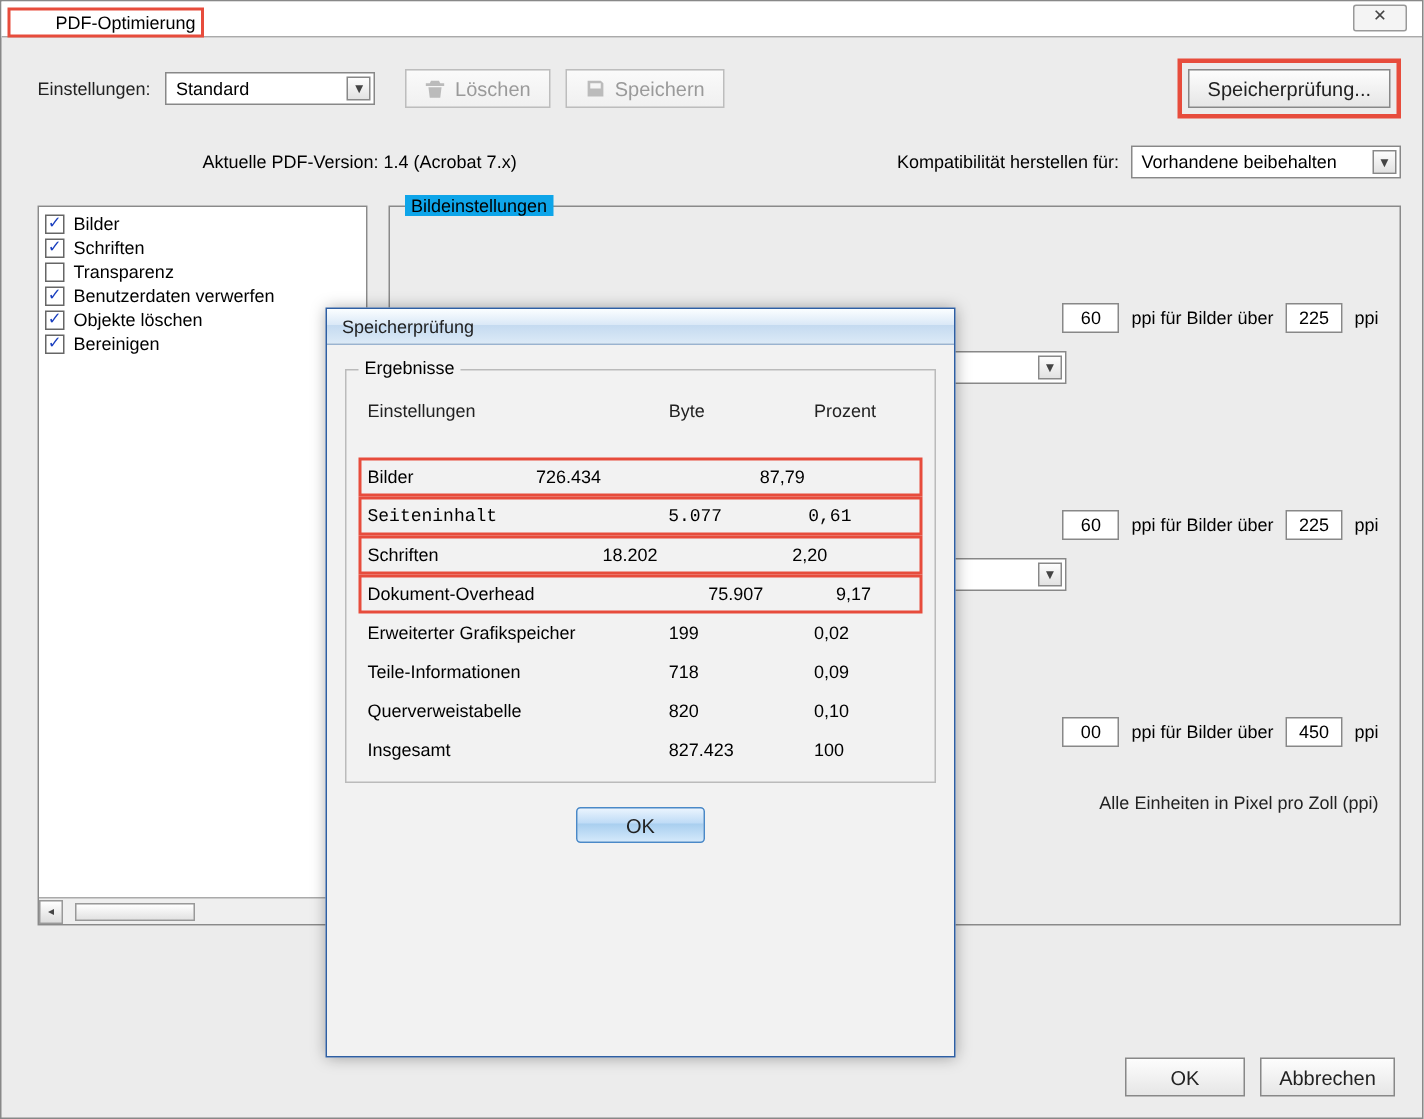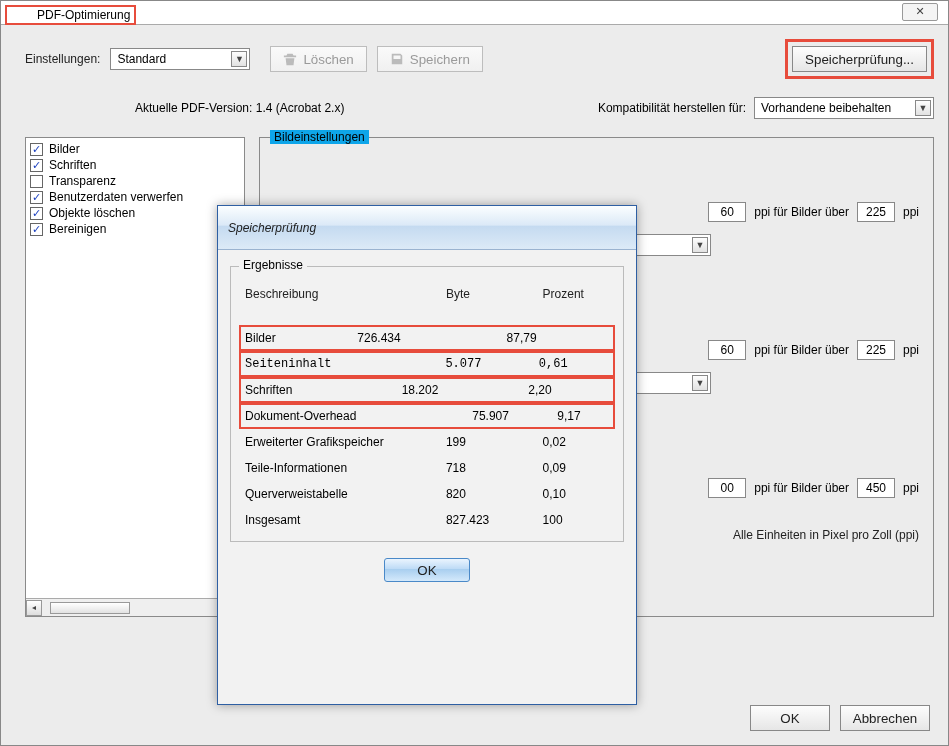--- a/index.html
+++ b/index.html
@@ -105,26 +105,26 @@
 
   
   .modal-backdrop {
     position:absolute; left:206px; top:180px;
     width:420px; height:500px;
     border:1px solid #2e5fa3;
     background:#f2f2f2;
     box-shadow:0 0 10px rgba(0,0,0,.35);
   }
   .modal-title {
-    height:44px;
+    height:24px;
     background:linear-gradient(#fbfeff,#dbe9f7 45%,#c4daf0 46%,#dceaf7);
     border-bottom:1px solid #9ab3d0;
     padding-left:10px;
     display:flex; align-items:center;
-    font-size:12px; color:#222;font-style:italic;
+    font-size:12px; color:#222;
   }
   .modal-body { padding:16px 12px 10px 12px; }
   .res-group {
     border:1px solid #bbb;
     padding:14px 10px 8px 10px;
     position:relative;
   }
   .res-lbl{ position:absolute; top:-9px; left:8px; background:#f2f2f2; padding:0 4px;}
   table.res { width:100%; border-collapse:collapse; }
   table.res th, table.res td { text-align:left; padding:6px 4px; font-weight:normal;}
@@ -181,21 +181,21 @@
     <div style="flex:1"></div>
 
     <span class="hl-wrap">
       <button class="btn">
         <span>Speicherprüfung...</span>
       </button>
     </span>
   </div>
 
   <div class="row2">
-    <span style="margin-left:110px">Aktuelle PDF-Version: 1.4 (Acrobat 2.x)</span>
+    <span style="margin-left:110px">Aktuelle PDF-Version: 1.4 (Acrobat 7.x)</span>
     <div style="flex:1"></div>
     <span>Kompatibilität herstellen für:</span>
     <div class="combo" style="width:180px">
       <span>Vorhandene beibehalten</span>
       <span class="cb-btn">▼</span>
     </div>
   </div>
 
   <div class="body-split">
     <div class="sidebox">
@@ -288,21 +288,21 @@
   </div>
 
   <div class="modal-backdrop">
     <div class="modal-title">Speicherprüfung</div>
     <div class="modal-body">
       <div class="res-group">
         <span class="res-lbl">Ergebnisse</span>
         <table class="res">
           <thead>
             <tr>
-              <th style="width:54%">Beschreibung</th>
+              <th style="width:54%">Einstellungen</th>
               <th style="width:26%">Byte</th>
               <th>Prozent</th>
             </tr>
           </thead>
           <tbody id="resbody">
               <tr>
                 <td colspan="3" style="height:18px"></td>
               </tr>
               <tr>
                 <td colspan="3" style="padding:0;position:relative">

